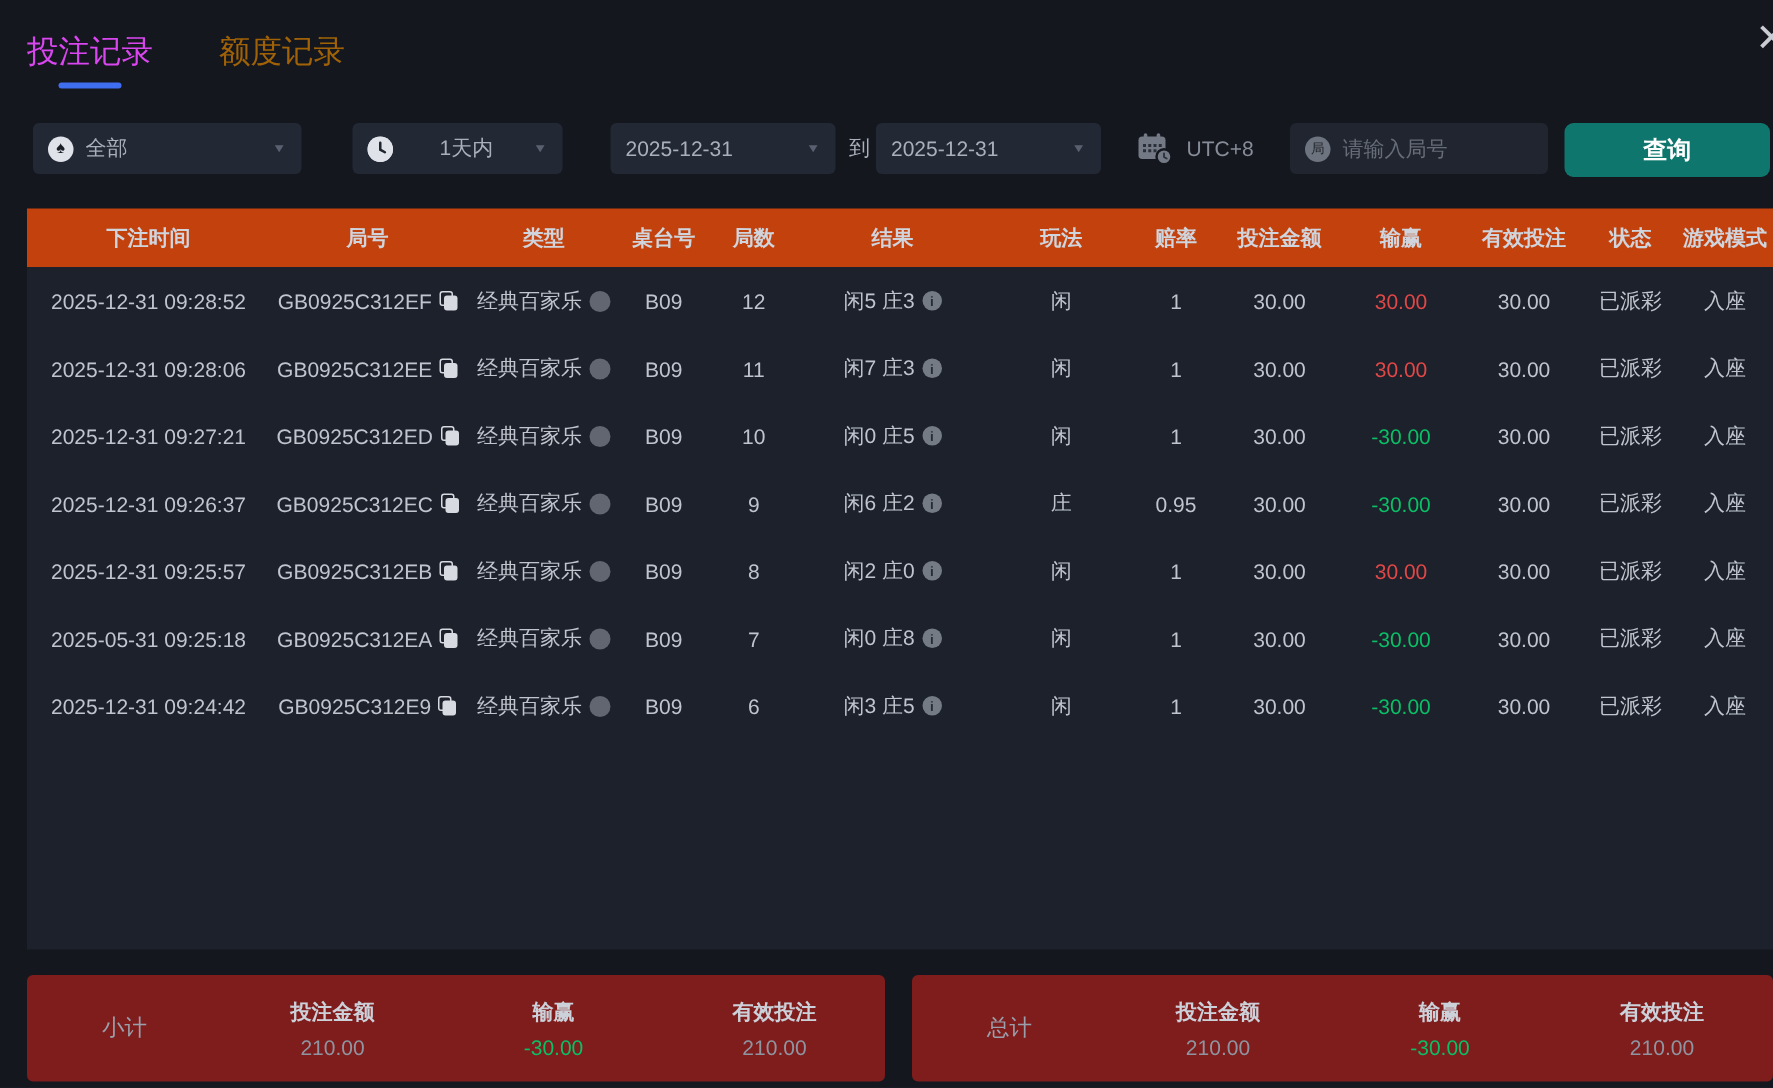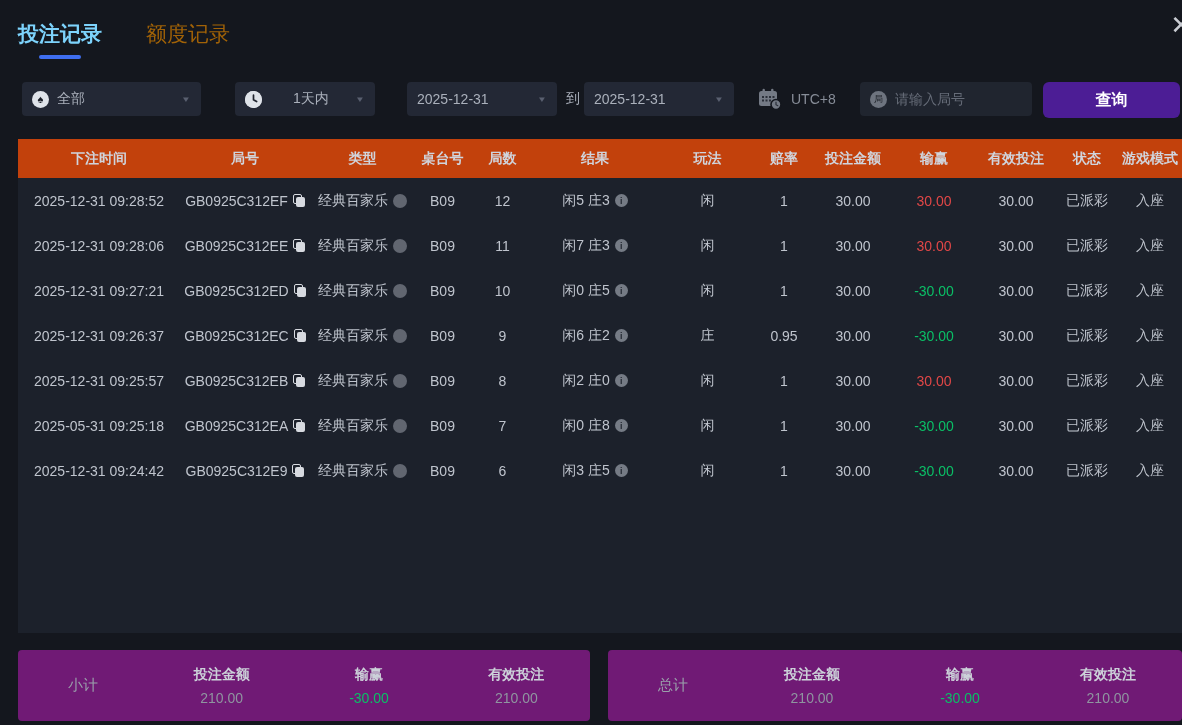--- a/index.html
+++ b/index.html
@@ -8,21 +8,21 @@
     background:#14171e;
     font-family:"Liberation Sans","DejaVu Sans",sans-serif;
     color:#bfc4cd;
     position:relative;
     overflow:hidden;
   }
   
   .tabs { position:absolute; top:20px; left:18px; display:flex; gap:44px; }
   .tab { cursor:pointer; }
   .tab .tab-label { font-size:21px; color:#a16207; }
-  .tab.active .tab-label { color:#7dd3fc; font-weight:bold;text-align:center; }
+  .tab.active .tab-label { color:#d946ef; font-weight:normal;text-align:center; }
   .tab .underline { height:4px; width:42px; margin:7px auto 0; border-radius:2px; background:transparent; }
   .tab.active .underline { background:#3f6ef0; }
   .close-x {
     position:absolute; top:10px; right:-10px; font-size:26px; color:#c9ccd2; cursor:pointer;
     font-weight:bold;
   }
   
   .filterbar { position:absolute; top:82px; left:0; width:100%; height:34px; }
   .fld {
     position:absolute; height:34px; background:#232835; border-radius:4px;
@@ -32,21 +32,21 @@
   .circle-ic {
     width:17px; height:17px; border-radius:50%; background:#dfe3e9; color:#1b1f28;
     display:inline-flex; align-items:center; justify-content:center;
     font-size:11px; line-height:1; margin-right:8px; flex:0 0 auto;
   }
   .circle-ic.gray { background:#6e747f; color:#20242b; font-size:9px; }
   .to-label { position:absolute; left:566px; top:8px; font-size:14px; color:#aab0bb; }
   .tz-wrap { position:absolute; left:758px; top:6px; display:flex; align-items:center; gap:9px; color:#878d98; font-size:14px; }
   .query-btn {
     position:absolute; left:1043px; top:0; width:137px; height:36px;
-    background:#4c1d95; border:none; border-radius:6px;
+    background:#0f766e; border:none; border-radius:6px;
     color:#fff; font-size:16px; font-weight:bold; cursor:pointer;
     font-family:inherit;
   }
   input.round-input { background:transparent; border:none; outline:none; color:#aab0bb; font-size:14px; width:110px; font-family:inherit; }
   input.round-input::placeholder { color:#666c78; }
   
   .table-wrap { position:absolute; left:18px; top:139px; width:1164px; }
   .grid-row {
     display:grid;
     grid-template-columns:162px 130px 105px 55px 65px 120px 105px 48px 90px 72px 92px 50px 76px;
@@ -65,21 +65,21 @@
   .copy-ic .back { left:0; top:0; width:9px; height:10px; border:1.5px solid #d7dae0; }
   .copy-ic .front { right:0; bottom:0; width:9px; height:10px; background:#d7dae0; }
   .type-dot { width:14px; height:14px; border-radius:50%; background:#6d727c; opacity:0.85; display:inline-block; flex:0 0 auto; }
   .info-ic {
     width:13px; height:13px; border-radius:50%; background:#757b85; color:#262b35;
     display:inline-flex; align-items:center; justify-content:center;
     font-size:9px; font-weight:bold; font-style:normal; cursor:pointer; flex:0 0 auto;
   }
   
   .panel {
-    position:absolute; top:650px; height:71px; background:#701a75; border-radius:4px;
+    position:absolute; top:650px; height:71px; background:#7f1d1d; border-radius:4px;
     display:grid; grid-template-columns:130px 1fr 1fr 1fr; align-items:center;
   }
   .panel.left { left:18px; width:572px; }
   .panel.right { left:608px; width:574px; }
   .panel .p-label { text-align:center; color:#9aa0ab; font-size:15px; }
   .sum-group { text-align:center; }
   .sum-group .g-label { color:#ccd1d9; font-size:14px; font-weight:bold; margin-bottom:6px; }
   .sum-group .g-value { color:#8f95a0; font-size:14px; }
   .sum-group .g-value.green { color:#0abf66; }
   svg { display:block; }

